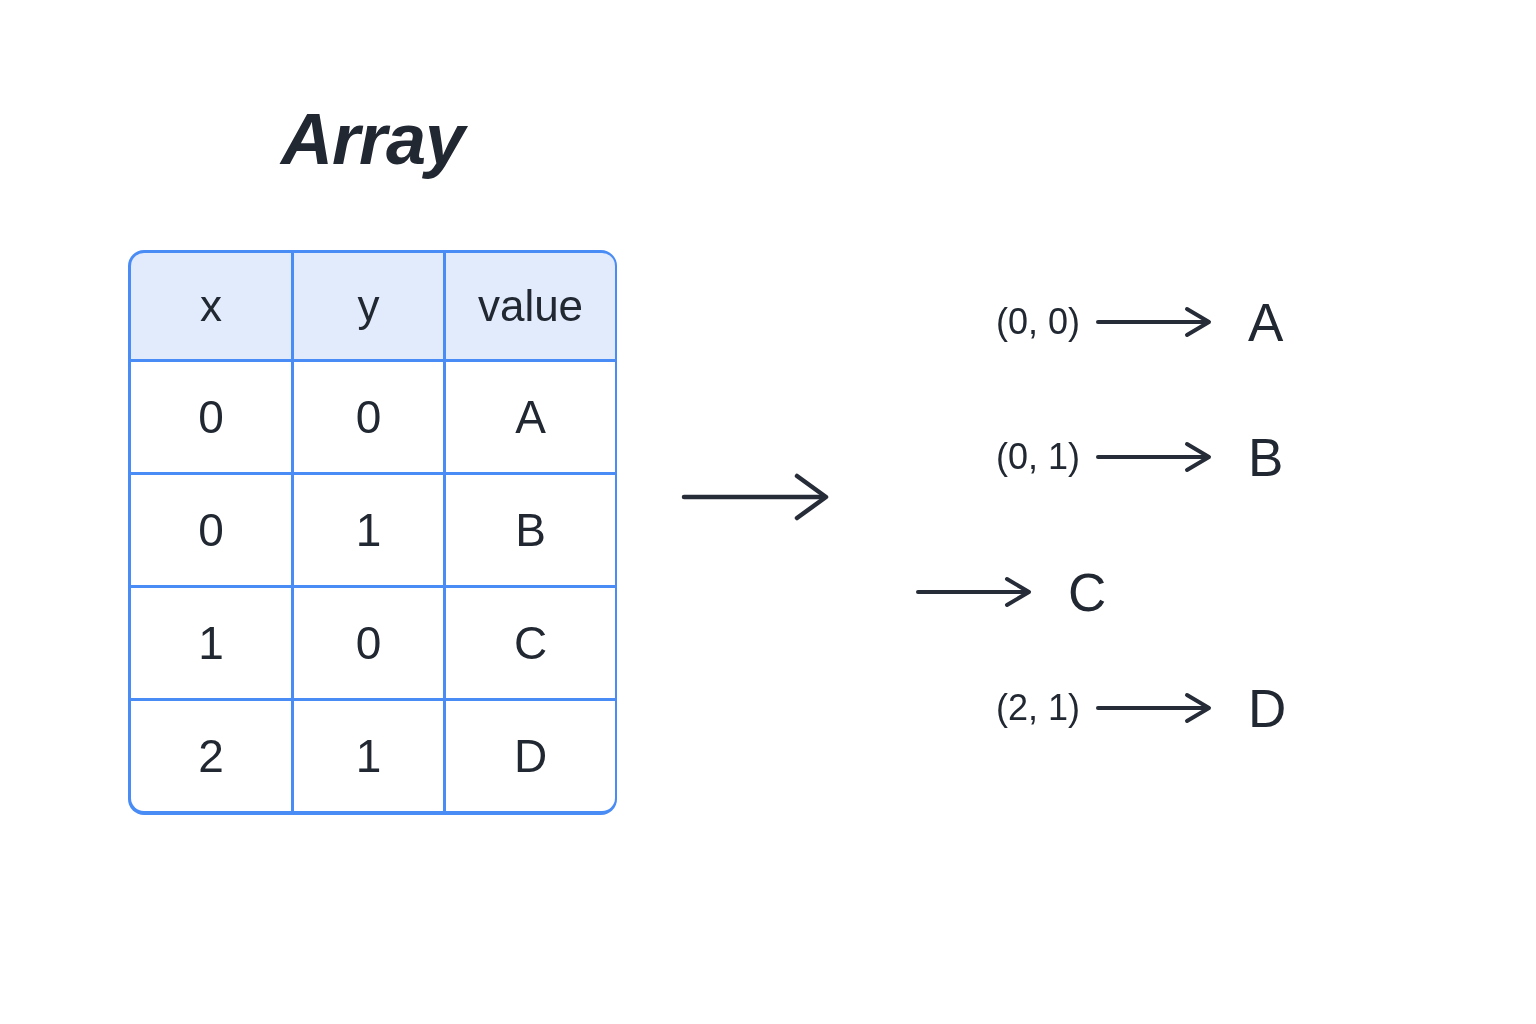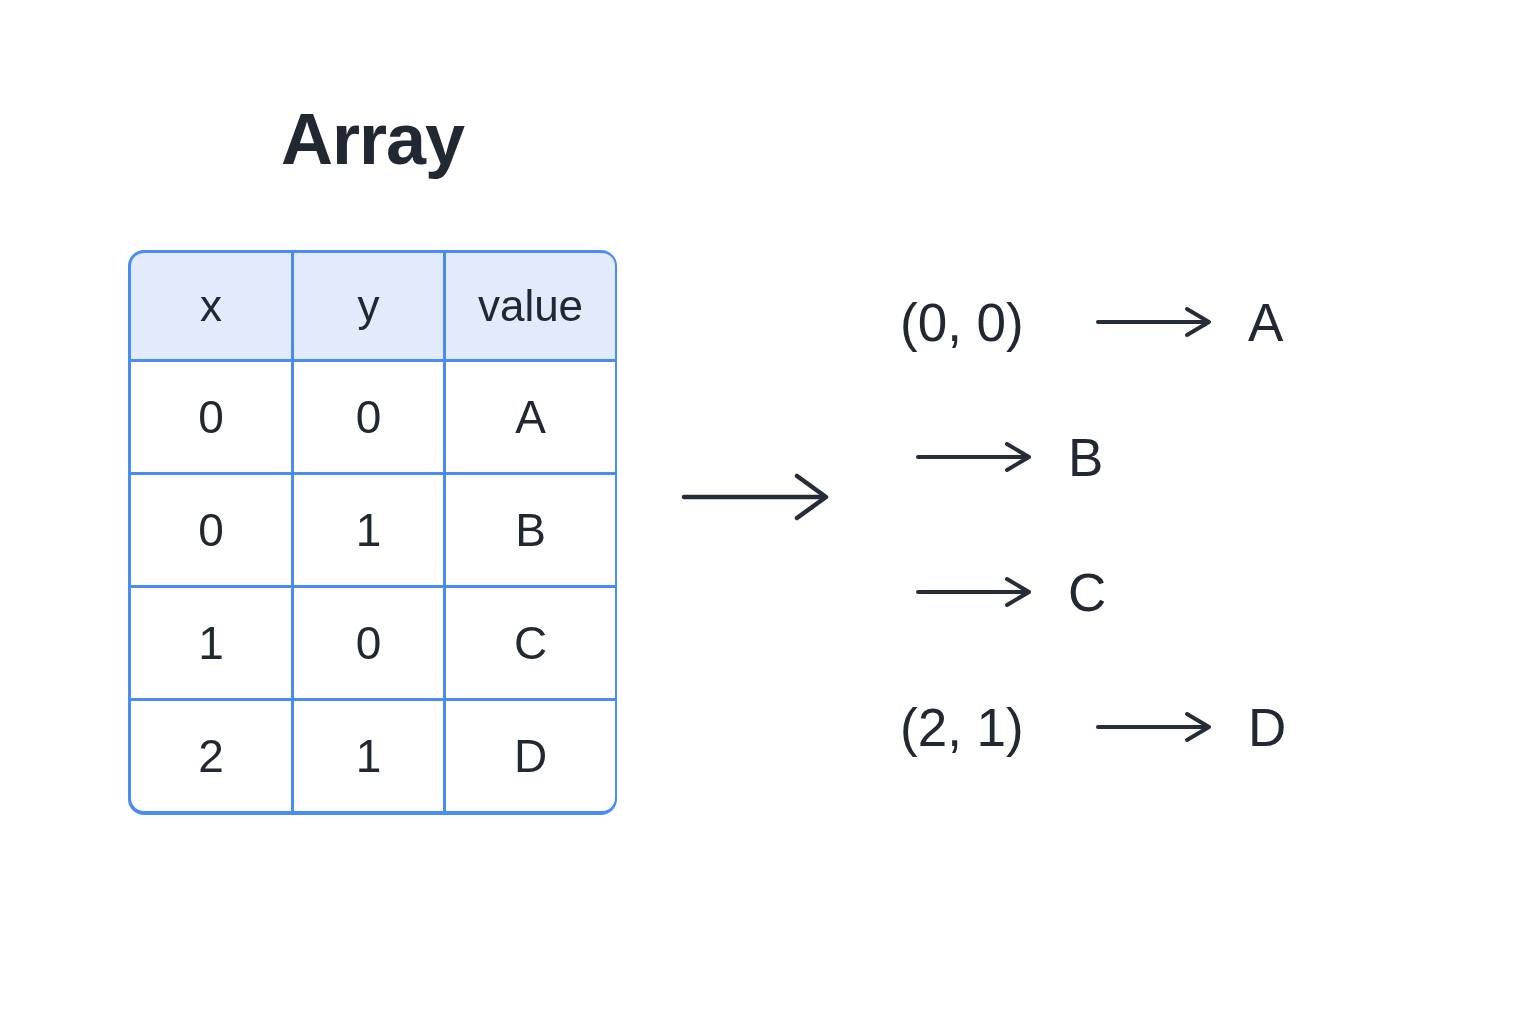--- a/index.html
+++ b/index.html
@@ -20,20 +20,21 @@
     overflow:hidden;
   }
   .title{
     position:absolute;
     top:103px;
     font-size:72px;
     font-weight:700;
     line-height:1;
     text-align:center;
     letter-spacing:-1px;
+    font-style:italic;
   }
   .array-title{left:128px;width:489px;}
   .map-title{left:1000px;width:240px;}
 
   
   .array-table{
     position:absolute;
     left:128px;top:250px;
     width:489px;height:565px;
     background:var(--table-border-blue);
@@ -71,22 +72,22 @@
   
   .map-row{
     position:absolute;
     left:900px;
     width:430px;height:80px;
     display:flex;
     align-items:center;
   }
   .map-key{
     width:180px;
-    text-align:left;
-    font-size:53px;
+    text-align:right;
+    font-size:36px;
     line-height:1;
   }
   .map-arrow{
     width:122px;height:38px;
     margin-left:16px;
     flex:0 0 auto;
   }
   .map-value{
     margin-left:30px;
     font-size:53px;
@@ -131,36 +132,37 @@
   <div class="map-row" style="top:282px">
     <span class="map-key">(0, 0)</span>
     <svg class="map-arrow" viewBox="0 0 122 38" fill="none">
       <line x1="2" y1="19" x2="108" y2="19" stroke="#262d38" stroke-width="4" stroke-linecap="round"></line>
       <polyline points="91,6 113,19 91,32" stroke="#262d38" stroke-width="4" fill="none" stroke-linecap="round" stroke-linejoin="round"></polyline>
     </svg>
     <span class="map-value">A</span>
   </div>
 
   <div class="map-row" style="top:417px">
+    <span class="map-key">(0, 1)</span>
     <svg class="map-arrow" viewBox="0 0 122 38" fill="none">
       <line x1="2" y1="19" x2="108" y2="19" stroke="#262d38" stroke-width="4" stroke-linecap="round"></line>
       <polyline points="91,6 113,19 91,32" stroke="#262d38" stroke-width="4" fill="none" stroke-linecap="round" stroke-linejoin="round"></polyline>
     </svg>
     <span class="map-value">B</span>
   </div>
 
   <div class="map-row" style="top:552px">
     <svg class="map-arrow" viewBox="0 0 122 38" fill="none">
       <line x1="2" y1="19" x2="108" y2="19" stroke="#262d38" stroke-width="4" stroke-linecap="round"></line>
       <polyline points="91,6 113,19 91,32" stroke="#262d38" stroke-width="4" fill="none" stroke-linecap="round" stroke-linejoin="round"></polyline>
     </svg>
     <span class="map-value">C</span>
   </div>
 
-  <div class="map-row" style="top:687px">
+  <div class="map-row" style="top:668px">
     <span class="map-key">(2, 1)</span>
     <svg class="map-arrow" viewBox="0 0 122 38" fill="none">
       <line x1="2" y1="19" x2="108" y2="19" stroke="#262d38" stroke-width="4" stroke-linecap="round"></line>
       <polyline points="91,6 113,19 91,32" stroke="#262d38" stroke-width="4" fill="none" stroke-linecap="round" stroke-linejoin="round"></polyline>
     </svg>
     <span class="map-value">D</span>
   </div>
 
 </div>
 

